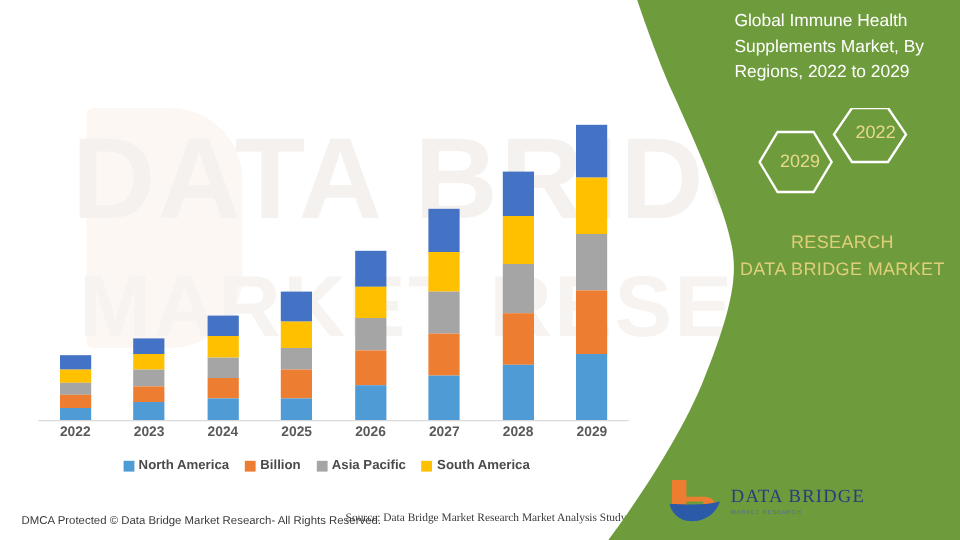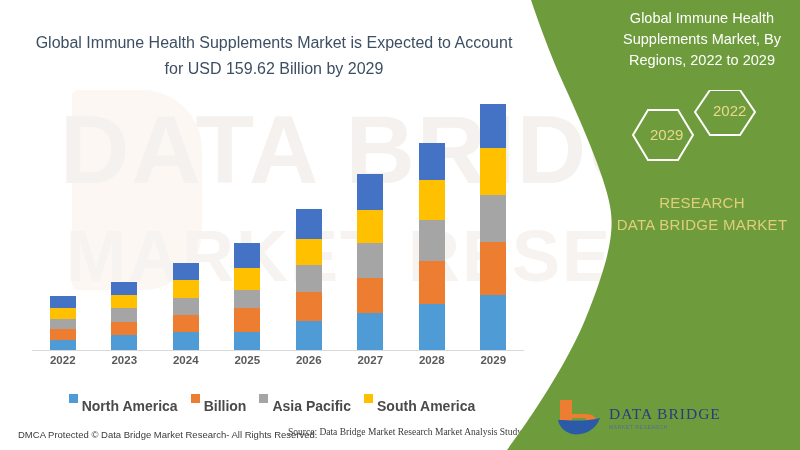--- a/index.html
+++ b/index.html
@@ -50,21 +50,21 @@
     z-index: 3;
   }
   .green-panel svg { display: block; }
 
   .panel-title {
     position: absolute;
     left: 612px; top: 8px; width: 180px;
     color: #ffffff;
     font-size: 14.5px;
     line-height: 21px;
-    text-align: center;
+    text-align: left;
     z-index: 4;
   }
 
   .hexwrap {
     position: absolute;
     left: 620px; top: 90px;
     width: 170px; height: 90px;
     z-index: 4;
   }
   .hex-label {
@@ -150,21 +150,21 @@
     left: 22px; top: 382px;
     width: 500px;
     display: flex;
     justify-content: center;
     align-items: center;
     gap: 13px;
     z-index: 2;
   }
   .legend-item { display: flex; align-items: center; gap: 4px; }
   .legend-swatch { width: 9px; height: 9px; display: inline-block; }
-  .legend-label { font-size: 14px; font-weight: 700; color: #4a4a4a; white-space: nowrap; margin-top: 16px; }
+  .legend-label { font-size: 11px; font-weight: 700; color: #4a4a4a; white-space: nowrap; }
 
   
   .footer-left {
     position: absolute;
     left: 18px; top: 429px;
     font-family: Liberation Sans, sans-serif;
     font-size: 9.5px;
     color: #3a3a3a;
     z-index: 2;
   }
@@ -206,21 +206,20 @@
 <body>
 
 <div id="page">
 
   <div class="watermark">
     <div class="wm-blob"></div>
     <div class="wm-text wm-line1">DATA BRIDGE</div>
     <div class="wm-text wm-line2">MARKET RESEARCH</div>
   </div>
 
-  <div class="headline">Global Immune Health Supplements Market is Expected to Account for USD 159.62 Billion by 2029</div>
 
   <div class="chart">
     <div class="plot">
       <div class="bars" id="bars">
           <div class="bar-col">
             <div class="seg" title="Middle East and Africa 2022: 12" style="background: rgb(68, 114, 196); height: 12.5617px;"></div>
             <div class="seg" title="South America 2022: 10" style="background: rgb(255, 192, 0); height: 10.4681px;"></div>
             <div class="seg" title="Asia Pacific 2022: 10" style="background: rgb(165, 165, 165); height: 10.4681px;"></div>
             <div class="seg" title="Europe 2022: 10" style="background: rgb(237, 125, 49); height: 10.4681px;"></div>
             <div class="seg" title="North America 2022: 10" style="background: rgb(78, 155, 213); height: 10.4681px;"></div>

